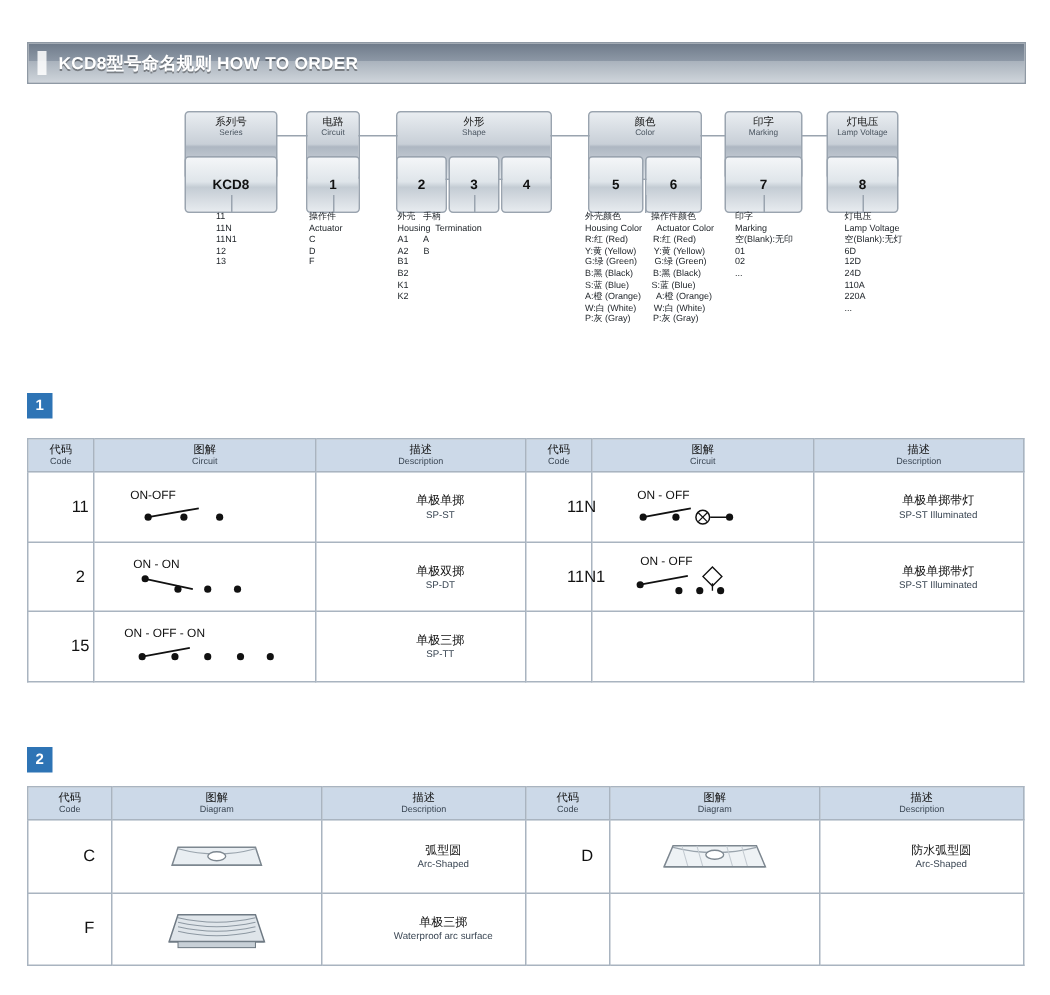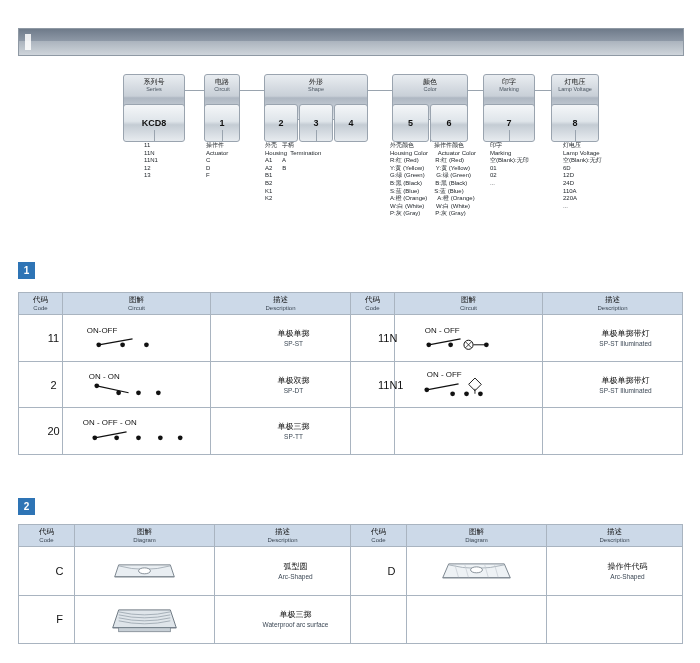--- a/index.html
+++ b/index.html
@@ -71,20 +71,21 @@
   .diagram-cell{padding:0;}
   .dgm{width:100%;height:100%;display:block;}
 </style>
 </head>
 <body>
 
 <div class="page">
 
   <div class="hdr">
     <div class="bar"></div>
+    <div class="t">KCD8型号命名规则 HOW TO ORDER</div>
   </div>
 
   <div class="order">
 
     <div class="oline" style="left:155px;top:28px;width:420px;"></div>
 
     <div class="obox" style="left:105px;top:12px;width:62px;height:46px;">
       <span class="cn">系列号</span>
       <span class="en">Series</span>
     </div>
@@ -282,21 +283,21 @@
             <line x1="80.5" y1="27" x2="80.5" y2="32" stroke="#111" stroke-width=".9"></line>
           </svg>
         </td>
         <td>
           <span class="desc-cn">单极单掷带灯</span>
           <span class="desc-en">SP-ST Illuminated</span>
         </td>
       </tr>
 
       <tr style="height:46px;">
-        <td class="code-cell">20</td>
+        <td class="code-cell">15</td>
         <td class="diagram-cell">
           <svg class="dgm" viewBox="0 0 148 46">
             <text x="20" y="17" font-size="8" fill="#111" font-family="Liberation Sans, sans-serif">ON - OFF - ON</text>
             <line x1="32" y1="30" x2="64" y2="24" stroke="#111" stroke-width="1.2"></line>
             <circle cx="32" cy="30" r="2.4" fill="#111"></circle>
             <circle cx="54" cy="30" r="2.4" fill="#111"></circle>
             <circle cx="76" cy="30" r="2.4" fill="#111"></circle>
             <circle cx="98" cy="30" r="2.4" fill="#111"></circle>
             <circle cx="118" cy="30" r="2.4" fill="#111"></circle>
           </svg>
@@ -375,21 +376,21 @@
         <td class="diagram-cell">
           <svg class="dgm" viewBox="0 0 140 48">
             <path d="M36 31 L42 17 L98 17 L104 31 Z" fill="#eef2f5" stroke="#7d8790" stroke-width="1"></path>
             <path d="M42 18 Q70 25 98 18" fill="none" stroke="#9aa4ad" stroke-width=".8"></path>
             <path d="M48 17 L52 31 M58 17 L62 31 M78 17 L82 31 M88 17 L92 31" stroke="#c3cad1" stroke-width=".7"></path>
             <ellipse cx="70" cy="23" rx="6" ry="3" fill="#fff" stroke="#7d8790" stroke-width=".9"></ellipse>
             <line x1="36" y1="31" x2="104" y2="31" stroke="#7d8790" stroke-width="1"></line>
           </svg>
         </td>
         <td>
-          <span class="desc-cn">操作件代码</span>
+          <span class="desc-cn">防水弧型圆</span>
           <span class="desc-en">Arc-Shaped</span>
         </td>
       </tr>
       <tr style="height:48px;">
         <td class="code-cell">F</td>
         <td class="diagram-cell">
           <svg class="dgm" viewBox="0 0 140 48">
             <path d="M38 32 L44 14 L96 14 L102 32 Z" fill="#dfe5ea" stroke="#6f7a84" stroke-width="1"></path>
             <path d="M44 16 Q70 22 96 16 M44 19 Q70 25 96 19 M44 22 Q70 28 96 22 M44 25 Q70 31 96 25" fill="none" stroke="#8d98a2" stroke-width=".7"></path>
             <line x1="38" y1="32" x2="102" y2="32" stroke="#6f7a84" stroke-width="1.2"></line>

